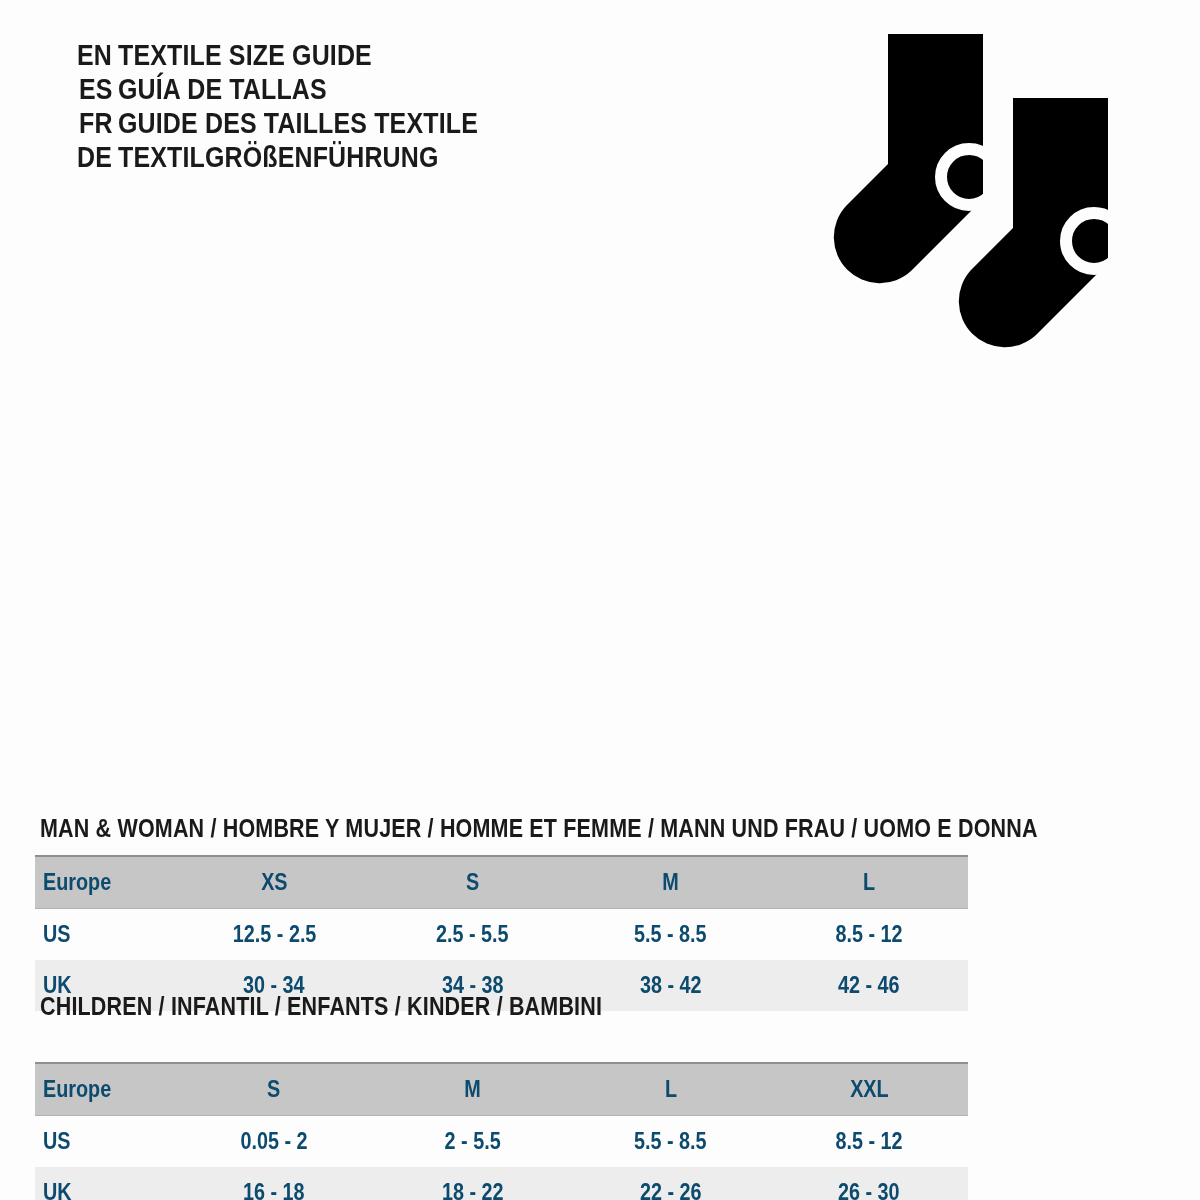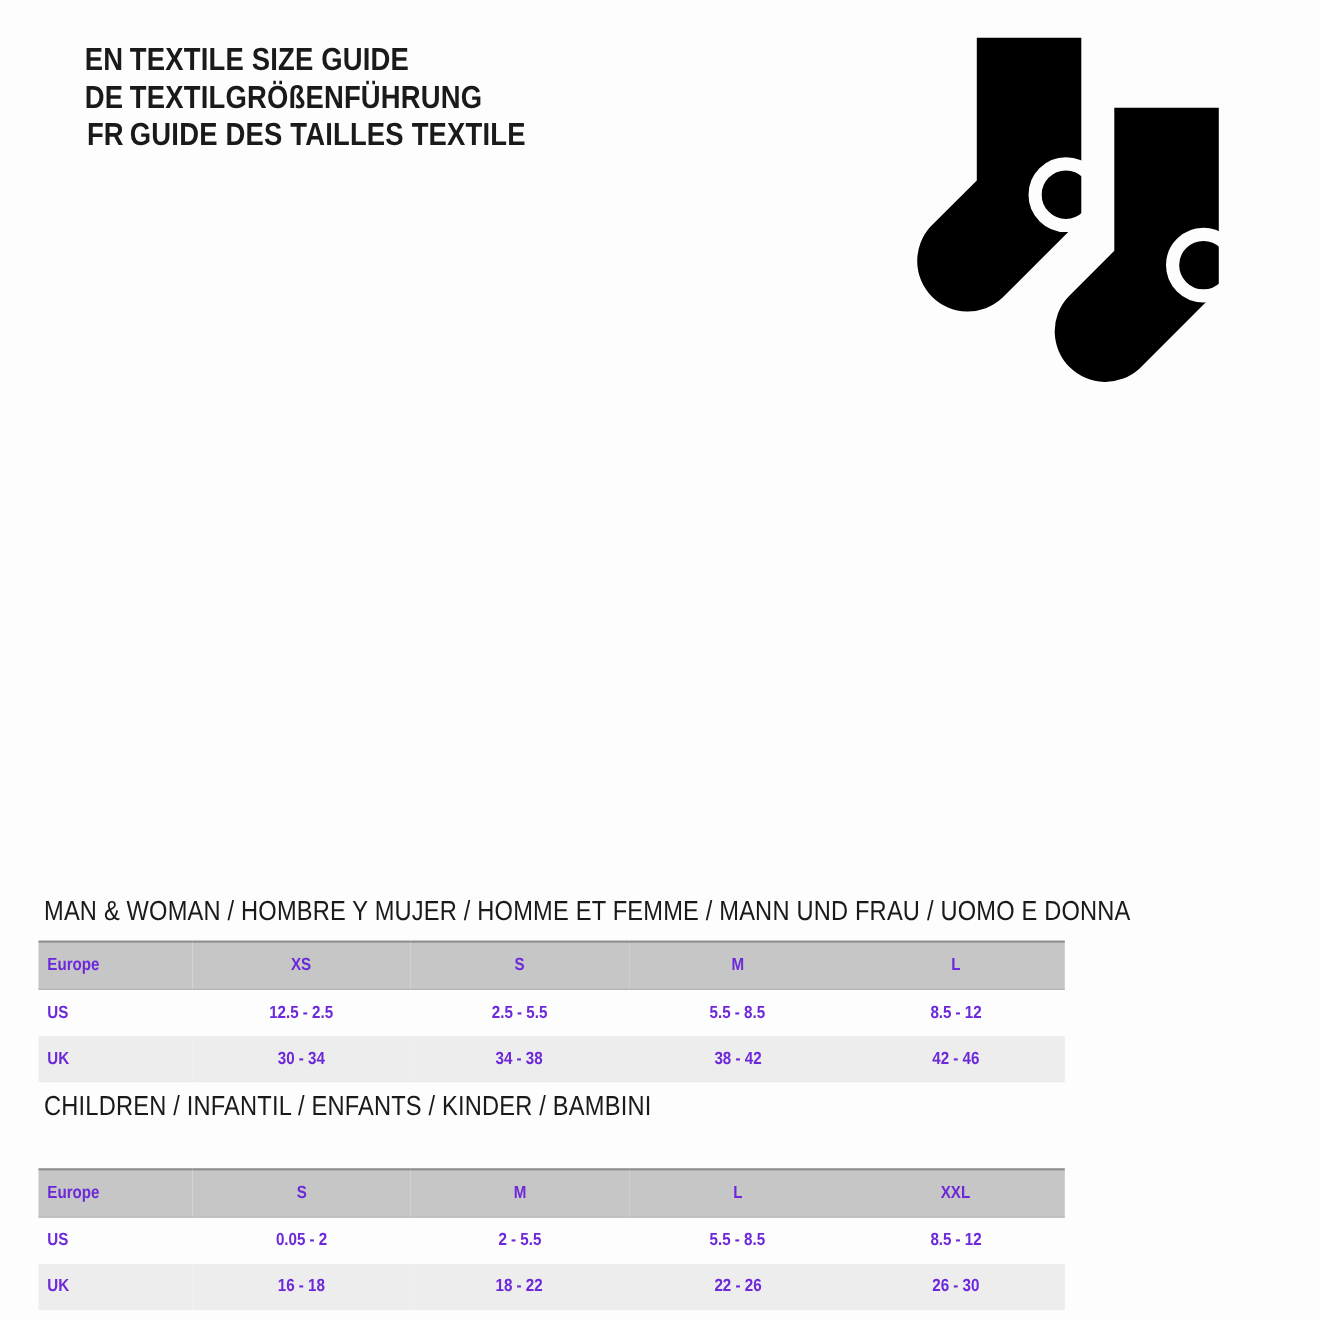--- a/index.html
+++ b/index.html
@@ -16,52 +16,56 @@
   .lang-code{width:78px;flex:0 0 78px;}
 
   
   .category-line{position:absolute;left:40px;top:219px;height:34px;display:flex;align-items:center;
     font-size:31px;font-weight:bold;letter-spacing:0.2px;}
 
   
   .socks-svg{position:absolute;left:828px;top:34px;}
 
   
-  .tbl-title{position:absolute;left:40px;font-size:25px;font-weight:normal;letter-spacing:0.2px;}
+  .tbl-title{position:absolute;left:40px;font-size:25px;font-weight:bold;letter-spacing:0.2px;}
   .t1-title{top:814px;}
   .t2-title{top:992px;}
   table.size{position:absolute;left:35px;width:933px;border-collapse:collapse;table-layout:fixed;}
   .t1{top:855px;}
   .t2{top:1062px;}
   table.size col.c0{width:140px;}
   table.size tr{height:15px;}
   table.size tr.head{height:30px;background:#c6c6c6;}
   table.size tr.head th{border-top:2px solid #8f8f8f;border-bottom:1px solid #b3b3b3;}
-  table.size th,table.size td{padding:12px;font-size:16px;font-weight:bold;text-align:center;vertical-align:middle;color:#6d28d9;}
+  table.size th,table.size td{padding:12px;font-size:23px;font-weight:bold;text-align:center;vertical-align:middle;color:#0c4a6e;}
   table.size .first{text-align:left;padding-left:8px;}
   table.size tr.alt{background:#ededed;border-radius:10px;}
   table.size tr.plain{background:#fdfdfd;}
 </style>
 </head>
 <body>
 
 <div class="page">
 
   <div class="lang-list">
     <div class="lang-row">
       <span class="lang-code"><span class="cnd">EN</span></span>
       <span class="cnd">TEXTILE SIZE GUIDE</span>
     </div>
     <div class="lang-row">
-      <span class="lang-code"><span class="cnd">DE</span></span>
-      <span class="cnd">TEXTILGRÖßENFÜHRUNG</span>
+      <span class="lang-code"><span class="cnd">ES</span></span>
+      <span class="cnd">GUÍA DE TALLAS</span>
     </div>
     <div class="lang-row">
       <span class="lang-code"><span class="cnd">FR</span></span>
       <span class="cnd">GUIDE DES TAILLES TEXTILE</span>
+    </div>
+    <div class="lang-row">
+      <span class="lang-code"><span class="cnd">DE</span></span>
+      <span class="cnd">TEXTILGRÖßENFÜHRUNG</span>
     </div>
   </div>
 
 
   <svg class="socks-svg" width="286" height="318" viewBox="0 0 286 318" aria-hidden="true">
     <g fill="#000000">
       <path d="M60 0 H155 V165 L83 237 A46 46 0 0 1 18 172 L60 130 Z"></path>
       <circle cx="141" cy="143" r="28" fill="none" stroke="#fdfdfd" stroke-width="12"></circle>
     </g>
     <g transform="translate(125,64)" fill="#000000">

